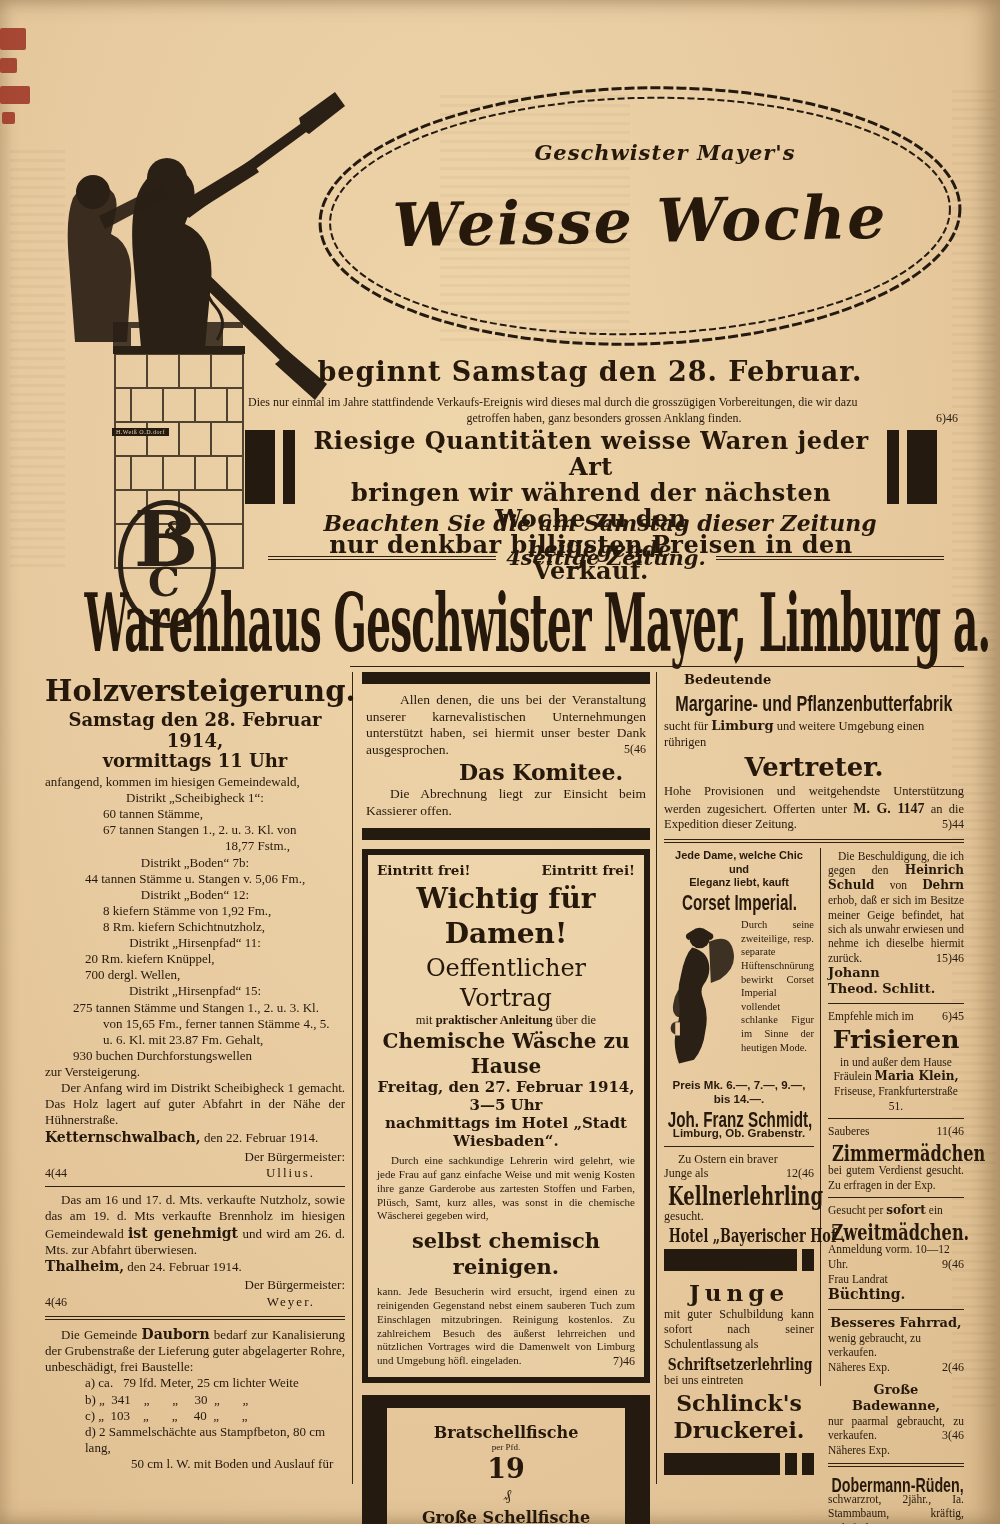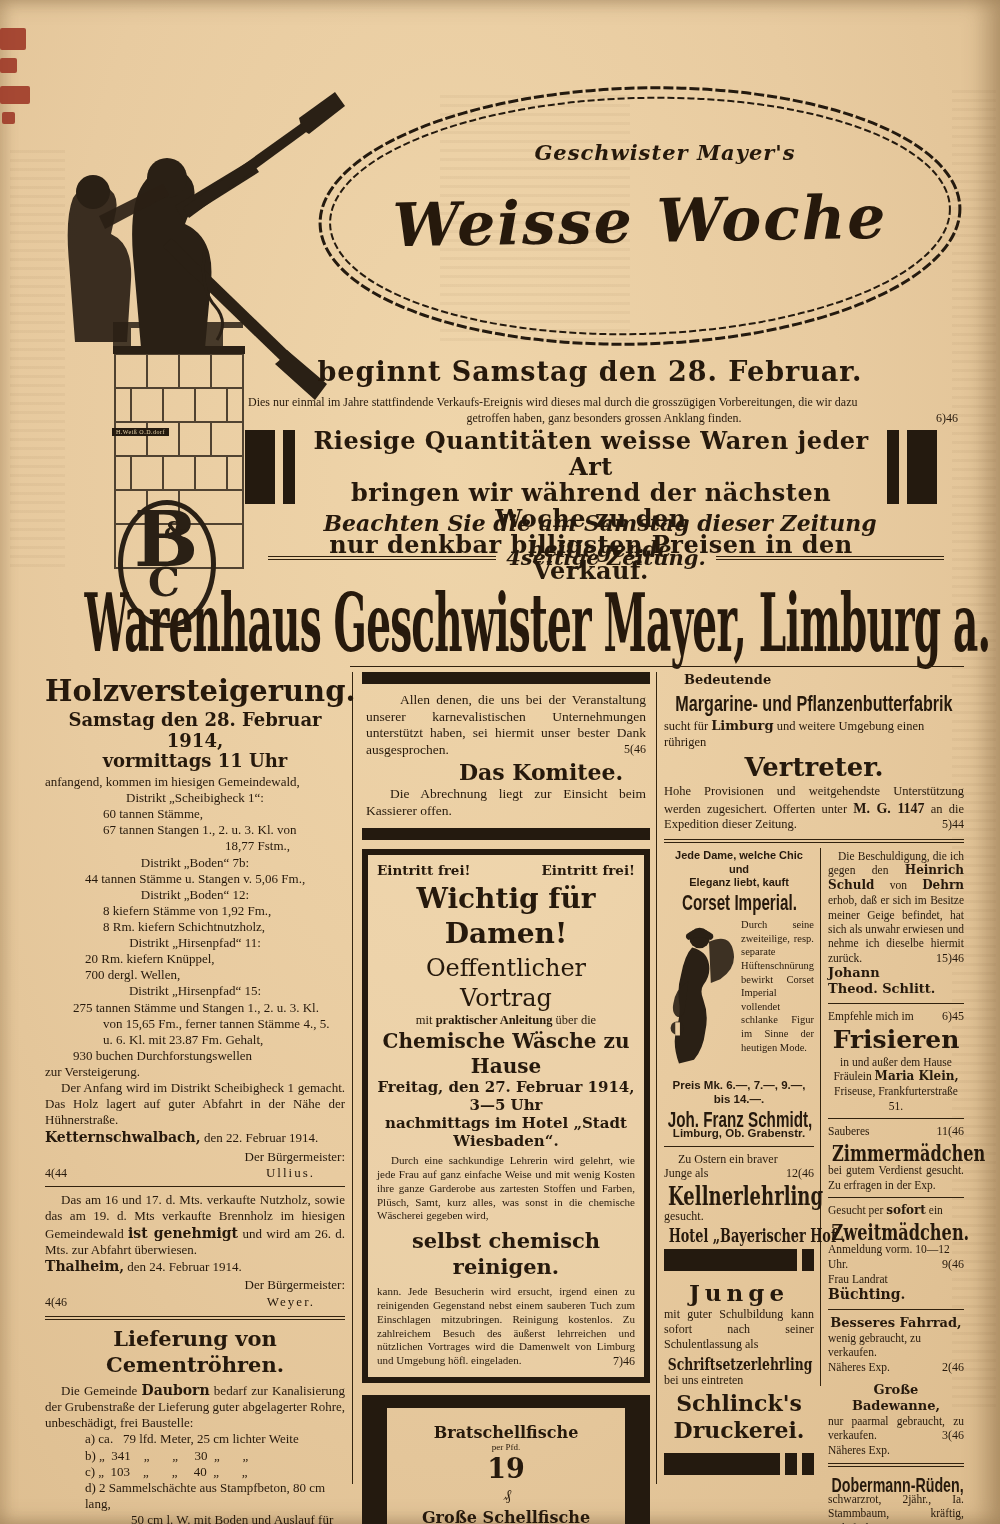--- a/index.html
+++ b/index.html
@@ -184,21 +184,20 @@
       </div>
       <div><span class="fx" style="font-size:14px;">Thalheim,</span><span> den 24. Februar 1914.</span></div>
       <div class="sigrow">
         <span class="ref">4(46</span>
         <span class="sig"><span>Der Bürgermeister:</span><br>
           <span style="letter-spacing:2px;margin-right:30px;">Weyer.</span></span>
       </div>
     </div>
     <div class="hrd"></div>
     <div>
-      <div class="fx c" style="font-size:21px;margin:2px 0 4px;">Lieferung von Cementröhren.</div>
       <div class="just" style="text-indent:16px;">
         <span>Die Gemeinde </span><span class="fx" style="font-size:14px;">Dauborn</span><span> bedarf zur Kanalisierung der Grubenstraße der Lieferung guter abgelagerter Rohre, unbeschädigt, frei Baustelle:</span>
       </div>
       <div class="i2 pre">a) ca.   79 lfd. Meter, 25 cm lichter Weite</div>
       <div class="i2 pre">b) „  341    „       „     30  „       „</div>
       <div class="i2 pre">c) „  103    „       „     40  „       „</div>
       <div class="i2">d) 2 Sammelschächte aus Stampfbeton, 80 cm lang,</div>
       <div style="padding-left:86px;">50 cm l. W. mit Boden und Auslauf für</div>
 
     </div>

